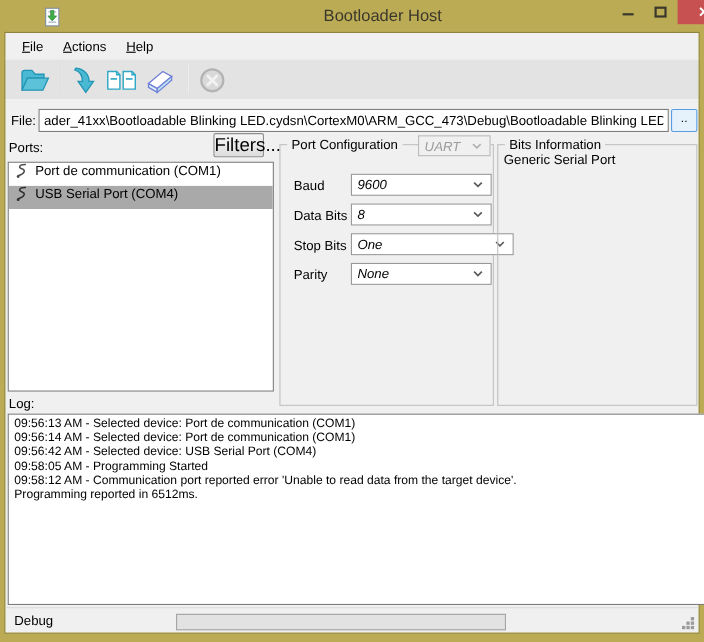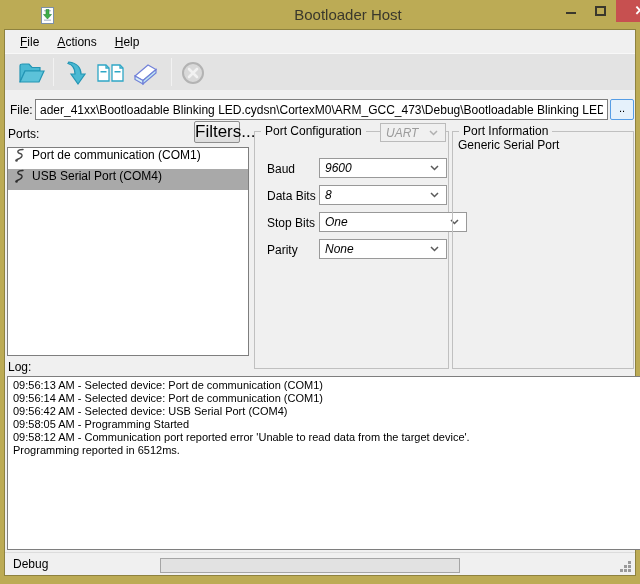--- a/index.html
+++ b/index.html
@@ -225,21 +225,21 @@
       <span class="lbl" style="left:12px; top:111px">Parity</span>
       <div class="combo" style="left:64px; top:107px; width:128px">
         <span>None</span>
         <svg class="chev" width="9" height="6" viewBox="0 0 9 6">
             <path d="M1 1 L4.5 4.5 L8 1" fill="none" stroke="#5a5a5a" stroke-width="1.5"></path>
           </svg>
       </div>
     </div>
 
     <div class="groupbox" style="left:447px; top:41px; width:182px; height:238px">
-      <span class="group-title">Port Information</span>
+      <span class="group-title">Bits Information</span>
       <span class="lbl" style="left:5px; top:6px">Generic Serial Port</span>
     </div>
 
     <span class="lbl" style="left:3px; top:270px">Log:</span>
     <div class="logbox">
       <div class="log-line">09:56:13 AM - Selected device: Port de communication (COM1)</div>
       <div class="log-line">09:56:14 AM - Selected device: Port de communication (COM1)</div>
       <div class="log-line">09:56:42 AM - Selected device: USB Serial Port (COM4)</div>
       <div class="log-line">09:58:05 AM - Programming Started</div>
       <div class="log-line">09:58:12 AM - Communication port reported error 'Unable to read data from the target device'.</div>

